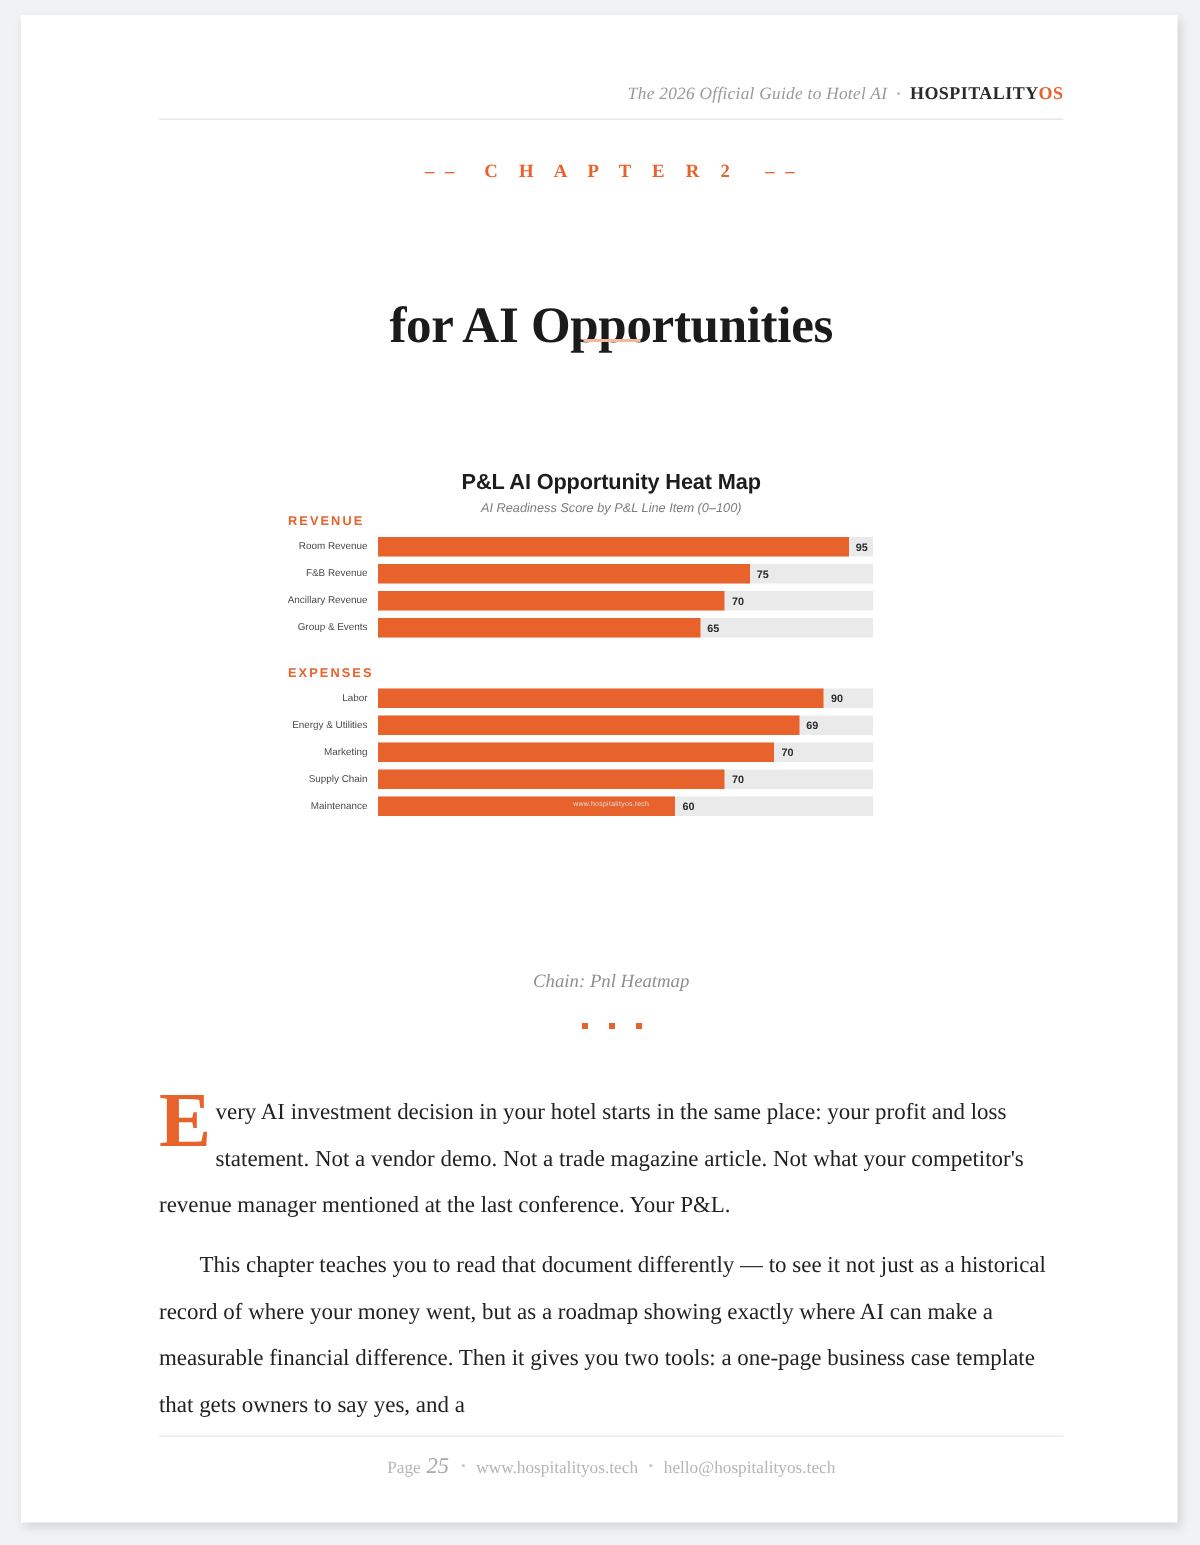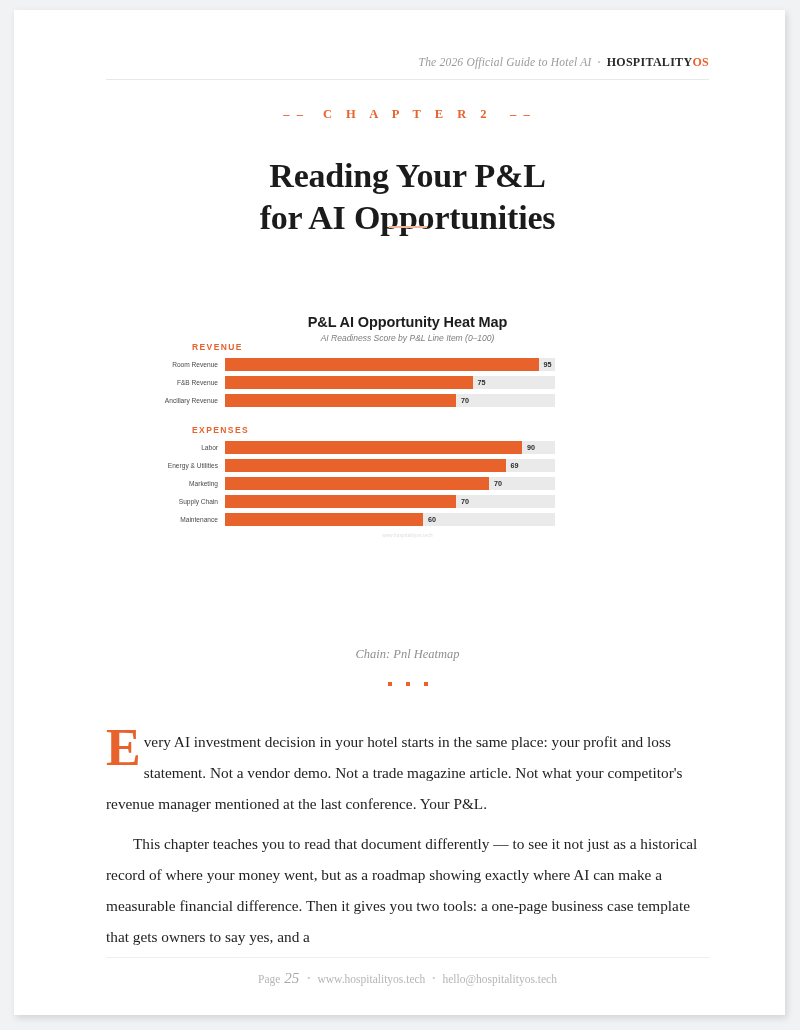--- a/index.html
+++ b/index.html
@@ -173,20 +173,21 @@
     margin: 0 0 6px 6px;
     padding-left: 32px;
   }
   .group-label.expenses { margin-top: 18px; }
 
   .bar-row {
     display: flex;
     align-items: center;
     height: 13px;
     margin-bottom: 5px;
+    justify-content: center;
   }
   .bar-label {
     width: 64px;
     text-align: right;
     padding-right: 7px;
     font-family: "Liberation Sans", sans-serif;
     font-size: 6.6px;
     color: #4a4a4a;
     white-space: nowrap;
     line-height: 13px;
@@ -331,21 +332,21 @@
     <div class="running-head">
       <span class="rh-guide">The 2026 Official Guide to Hotel AI</span><span class="rh-sep">•</span><span class="rh-brand"><span>HOSPITALITY</span><span class="os">OS</span></span>
     </div>
     <div class="header-rule"></div>
 
     <div class="chapter-eyebrow">
       <span class="eyebrow-dash">– –</span><span>C H A P T E R   2</span><span class="eyebrow-dash">– –</span>
     </div>
 
     <h1 class="chapter-title">
-      <span>Reading Your P&amp;L</span><br>
+      <br>
       <span>for AI Opportunities</span>
     </h1>
     <div class="title-rule"></div>
 
     <div class="figure-block">
       <div class="chart-card">
         <div class="chart-title">P&amp;L AI Opportunity Heat Map</div>
         <div class="chart-subtitle">AI Readiness Score by P&amp;L Line Item (0–100)</div>
 
         <div class="chart-plot">
@@ -366,20 +367,27 @@
               <div class="bar-value" style="left:75%">75</div>
             </div>
           </div>
           <div class="bar-row">
             <div class="bar-label">Ancillary Revenue</div>
             <div class="bar-track">
               <div class="bar-fill" style="width:70%"></div>
               <div class="bar-value" style="left:70%">70</div>
             </div>
           </div>
+          <div class="bar-row">
+            <div class="bar-label">Group &amp; Events</div>
+            <div class="bar-track">
+              <div class="bar-fill" style="width:65%"></div>
+              <div class="bar-value" style="left:65%">65</div>
+            </div>
+          </div>
 
           <div class="group-label expenses">EXPENSES</div>
 
           <div class="bar-row">
             <div class="bar-label">Labor</div>
             <div class="bar-track">
               <div class="bar-fill" style="width:90%"></div>
               <div class="bar-value" style="left:90%">90</div>
             </div>
           </div>

